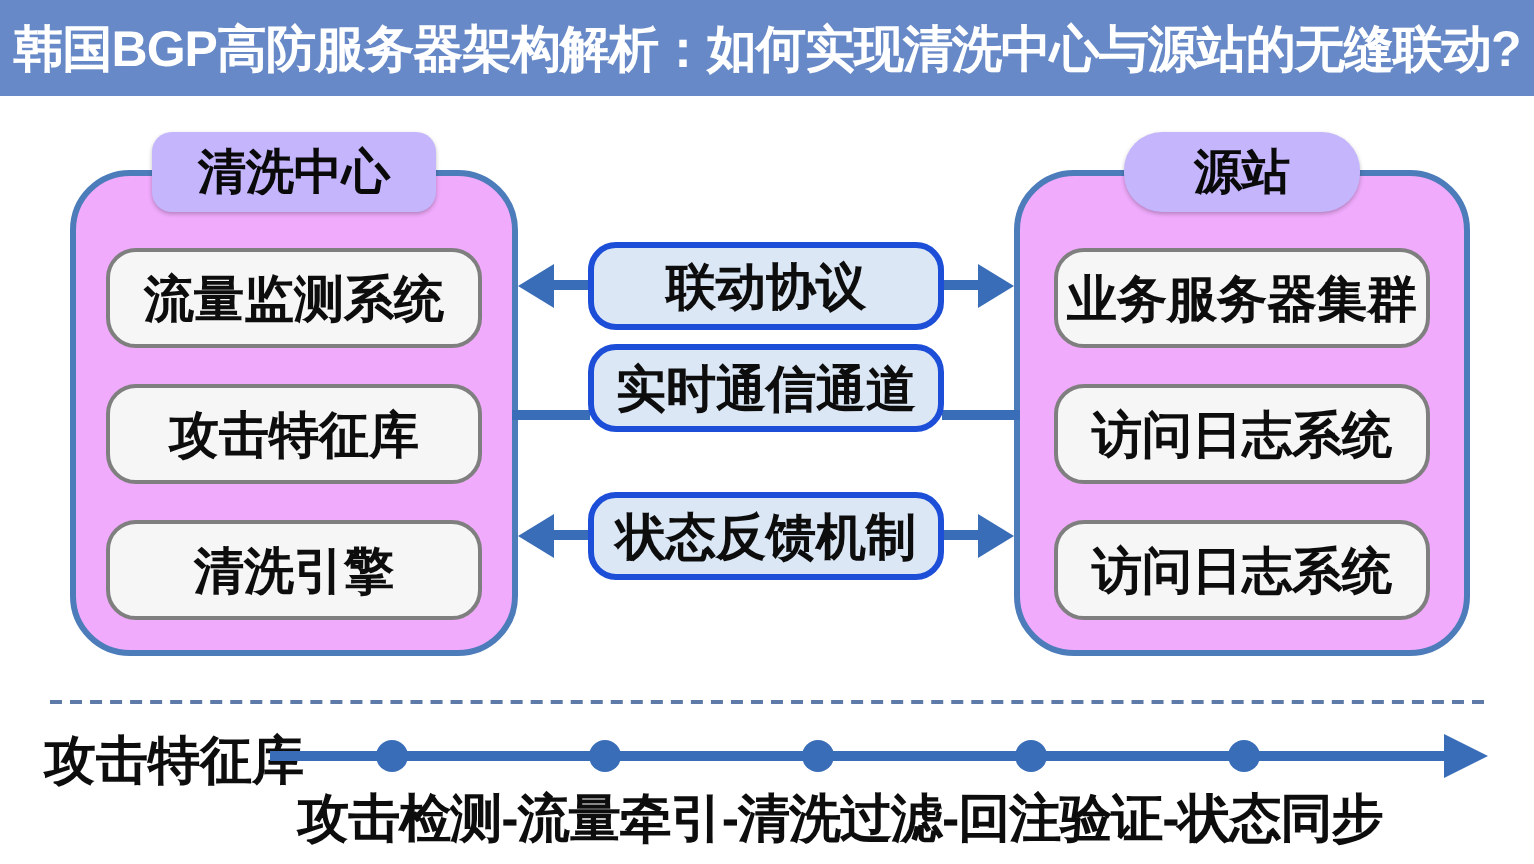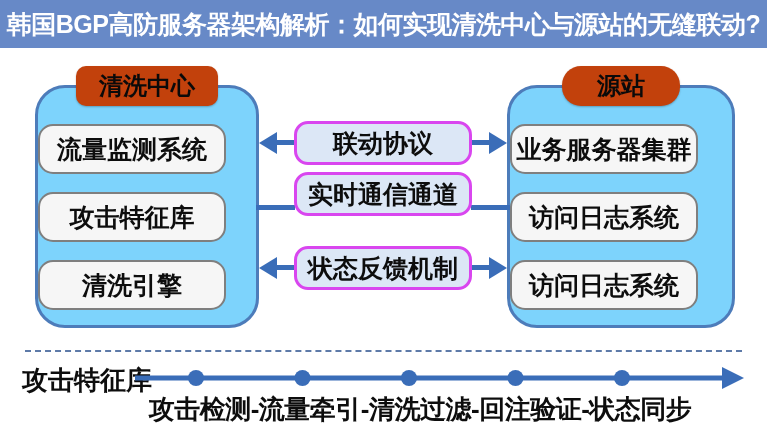--- a/index.html
+++ b/index.html
@@ -13,45 +13,45 @@
   .title-bar{
     position:absolute;left:0;top:0;width:767px;height:48px;
     background:#6789c7;display:flex;align-items:center;justify-content:center;
   }
   .title-bar .t{
     font-size:25px;font-weight:bold;color:#ffffff;white-space:nowrap;letter-spacing:-0.5px;
   }
   
   .panel{
     position:absolute;top:85px;height:243px;box-sizing:border-box;
-    background:#7dd3fc;border:3px solid #4d7cba;border-radius:30px;
-    display:flex;flex-direction:column;
+    background:#f0abfc;border:3px solid #4d7cba;border-radius:30px;
+    display:flex;flex-direction:column;align-items:center;
     padding-top:36px;gap:18px;
   }
   .panel-left{left:35px;width:224px;}
   .panel-right{left:507px;width:228px;}
   .chip{
     position:absolute;top:66px;height:40px;z-index:3;
-    background:#c2410c;border-radius:10px;
+    background:#c4b5fd;border-radius:10px;
     display:flex;align-items:center;justify-content:center;
     box-shadow:0 1px 2px rgba(0,0,0,0.25);
   }
   .chip span{font-size:24px;font-weight:bold;color:#0a0a0a;white-space:nowrap;}
   .chip-left{left:76px;width:142px;}
   .chip-right{left:562px;width:118px;border-radius:19px;}
   .node{
     width:188px;height:50px;box-sizing:border-box;
     background:#f6f6f6;border:2px solid #7f7f7f;border-radius:15px;
     display:flex;align-items:center;justify-content:center;
   }
   .node span{font-size:25px;font-weight:bold;white-space:nowrap;}
   
   .pill{
     position:absolute;left:294px;width:178px;height:44px;box-sizing:border-box;
-    background:#dce7f6;border:3px solid #d946ef;border-radius:14px;
+    background:#dce7f6;border:3px solid #1d4ed8;border-radius:14px;
     display:flex;align-items:center;justify-content:center;z-index:2;
   }
   .pill span{font-size:25px;font-weight:bold;white-space:nowrap;}
   .pill-1{top:121px;}
   .pill-2{top:172px;}
   .pill-3{top:246px;text-align:right;}
   
   .hline{position:absolute;height:5px;background:#3a6db8;}
   .tri-l{position:absolute;width:0;height:0;
     border-top:11px solid transparent;border-bottom:11px solid transparent;

